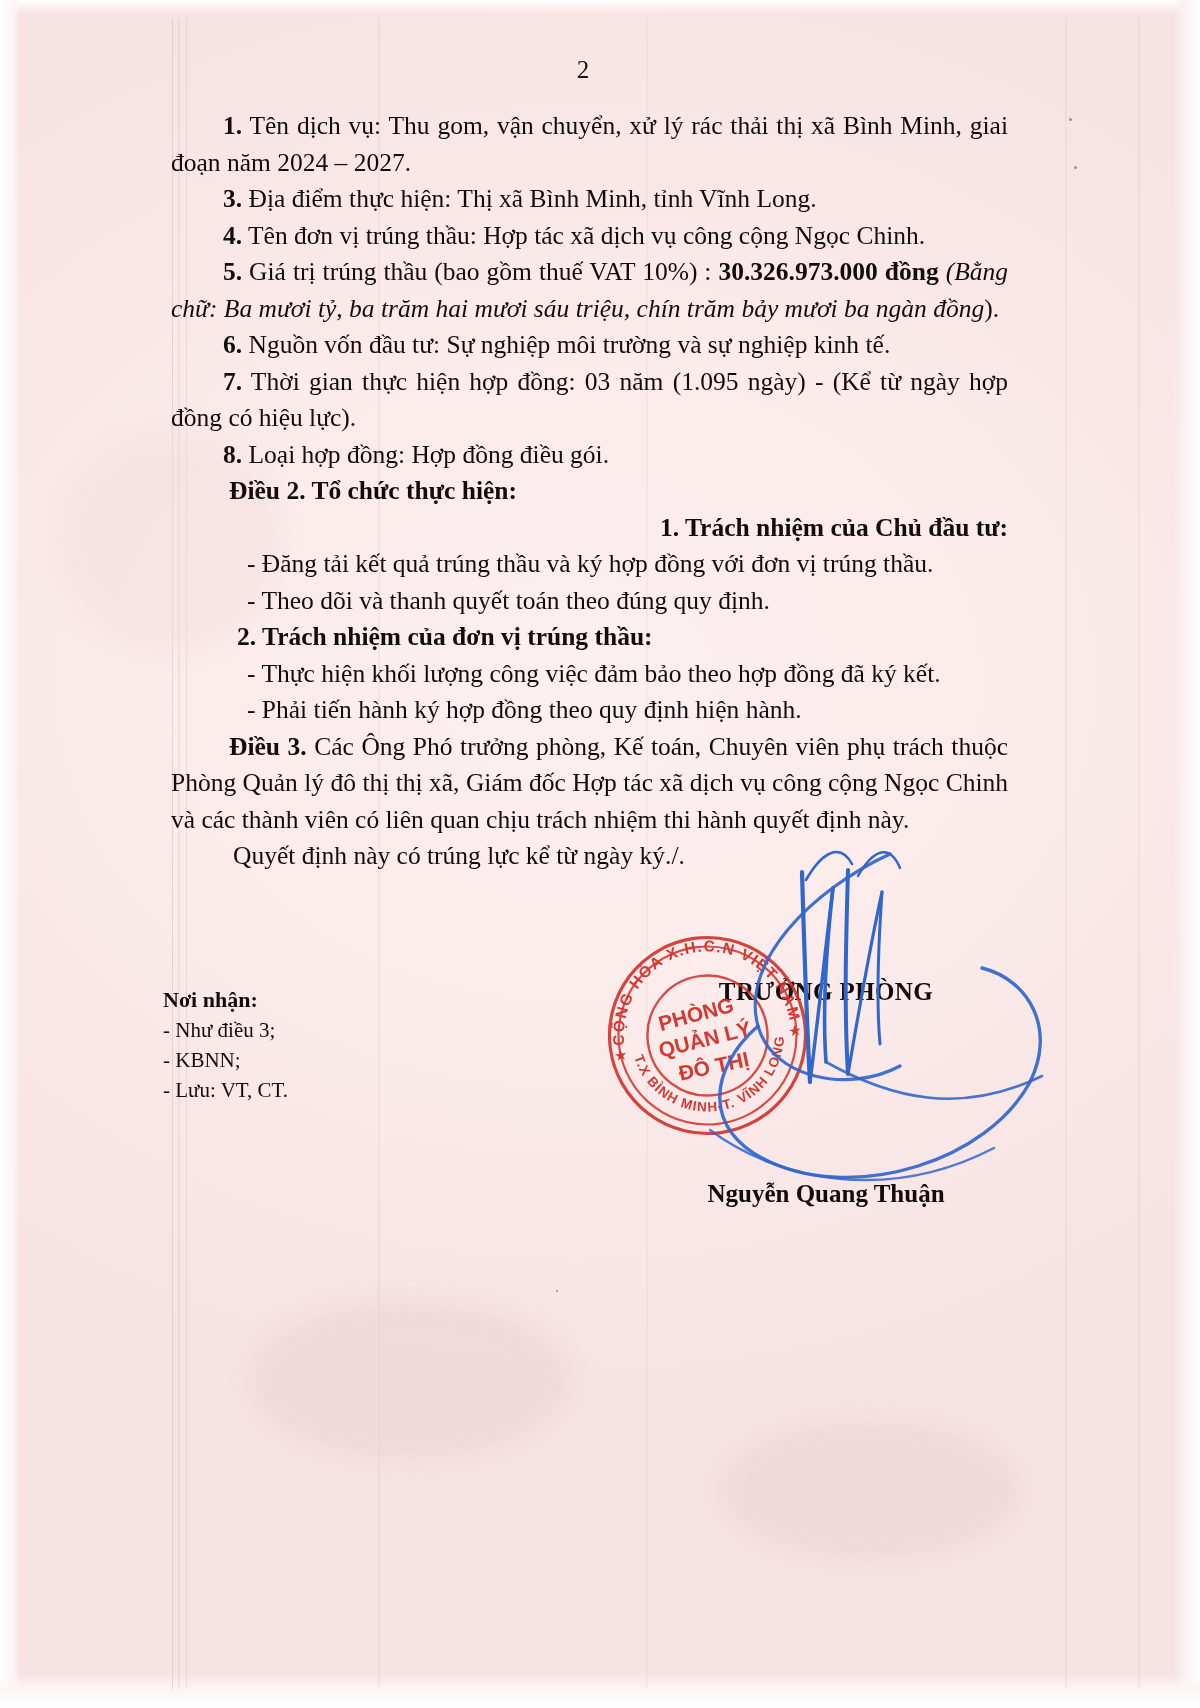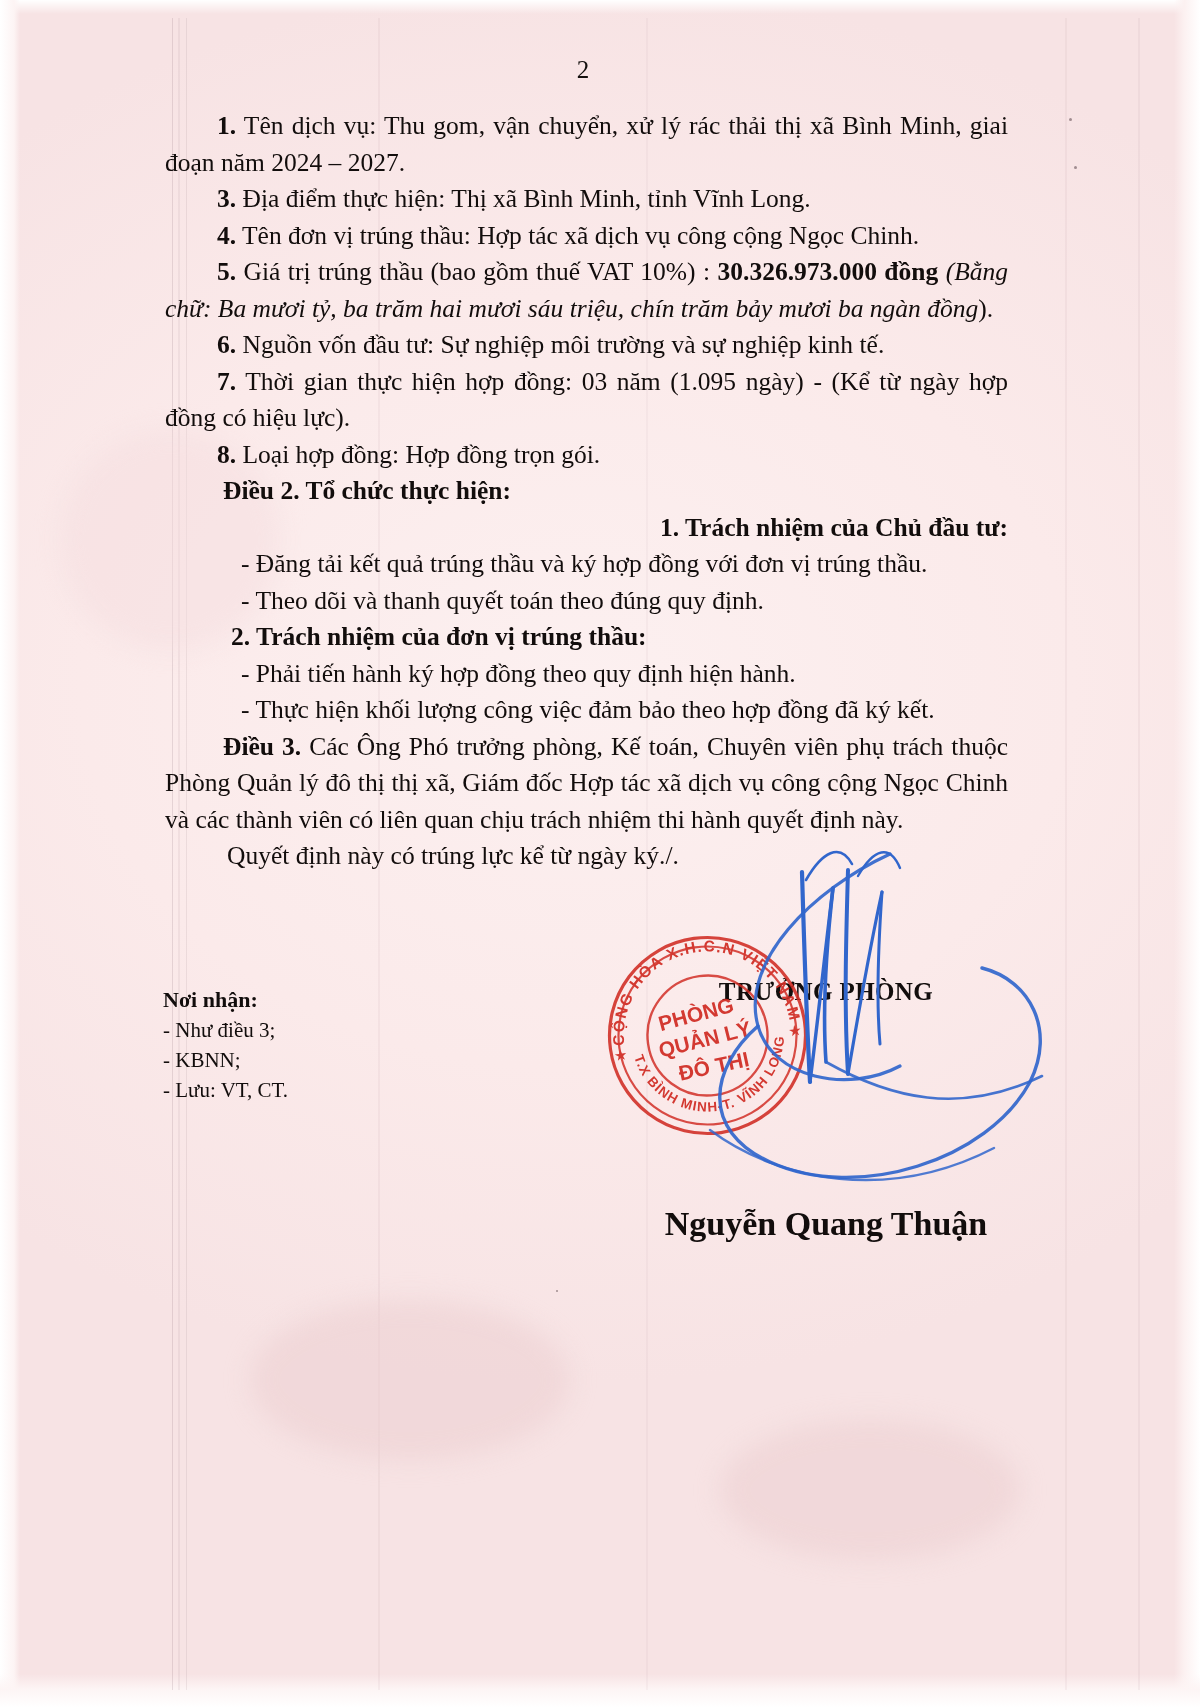--- a/index.html
+++ b/index.html
@@ -81,21 +81,21 @@
   .body-block {
     position: absolute;
     left: 163px;
     top: 108px;
     width: 845px;
     font-size: 25.5px;
     line-height: 36.5px;
     color: #120d0c;
     text-align: justify;
   }
-  .para { margin: 0 0 0 2px; font-family: Liberation Serif, serif; }
+  .para { margin: 0 0 0 8px; font-family: Liberation Serif, serif; }
   .ind { text-indent: 52px; }
   .b { font-weight: bold; }
   .i { font-style: italic; }
 
   
   .nojust { text-align: left; }
 
   
   #recipients {
     position: absolute;
@@ -118,25 +118,25 @@
     width: 380px;
     text-align: center;
     font-weight: bold;
     font-size: 25px;
     letter-spacing: 0.4px;
     color: #120d0c;
   }
   #sign-name {
     position: absolute;
     left: 636px;
-    top: 1205px;
+    top: 1180px;
     width: 380px;
     text-align: center;
     font-weight: bold;
-    font-size: 34px;
+    font-size: 25px;
     color: #120d0c;
   }
 
   
   #stamp {
     position: absolute;
     left: 600px;
     top: 928px;
     width: 215px;
     height: 215px;
@@ -194,33 +194,33 @@
     <p class="para ind nojust"><span class="b">3.</span><span> Địa điểm thực hiện: Thị xã Bình Minh, tỉnh Vĩnh Long.</span></p>
 
     <p class="para ind nojust"><span class="b">4.</span><span> Tên đơn vị trúng thầu: Hợp tác xã dịch vụ công cộng Ngọc Chinh.</span></p>
 
     <p class="para ind"><span class="b">5.</span><span> Giá trị trúng thầu (bao gồm thuế VAT 10%) : </span><span class="b">30.326.973.000 đồng</span><span class="i"> (Bằng chữ: </span><span class="i">Ba mươi tỷ, ba trăm hai mươi sáu triệu, chín trăm bảy mươi ba ngàn đồng</span><span>).</span></p>
 
     <p class="para ind nojust"><span class="b">6.</span><span> Nguồn vốn đầu tư: Sự nghiệp môi trường và sự nghiệp kinh tế.</span></p>
 
     <p class="para ind"><span class="b">7.</span><span> Thời gian thực hiện hợp đồng: 03 năm (1.095 ngày) - (Kể từ ngày hợp đồng có hiệu lực).</span></p>
 
-    <p class="para ind nojust"><span class="b">8.</span><span> Loại hợp đồng: Hợp đồng trọn gói.</span></p>
+    <p class="para ind nojust"><span class="b">8.</span><span> Loại hợp đồng: Hợp đồng điều gói.</span></p>
 
     <p class="para nojust" style="text-indent:58px;"><span class="b">Điều 2. Tổ chức thực hiện:</span></p>
 
     <p class="para nojust" style="text-indent:66px;text-align:right;"><span class="b">1.  Trách nhiệm của Chủ đầu tư:</span></p>
 
     <p class="para nojust" style="text-indent:76px;">- Đăng tải kết quả trúng thầu và ký hợp đồng với đơn vị trúng thầu.</p>
     <p class="para nojust" style="text-indent:76px;">- Theo dõi và thanh quyết toán theo đúng quy định.</p>
 
     <p class="para nojust" style="text-indent:66px;"><span class="b">2. Trách nhiệm của đơn vị trúng thầu:</span></p>
 
+    <p class="para nojust" style="text-indent:76px;">- Thực hiện khối lượng công việc đảm bảo theo hợp đồng đã ký kết.</p>
     <p class="para nojust" style="text-indent:76px;">- Phải tiến hành ký hợp đồng theo quy định hiện hành.</p>
-    <p class="para nojust" style="text-indent:76px;">- Thực hiện khối lượng công việc đảm bảo theo hợp đồng đã ký kết.</p>
 
     <p class="para" style="text-indent:58px;"><span class="b">Điều 3.</span><span> Các Ông Phó trưởng phòng, Kế toán, Chuyên viên phụ trách thuộc Phòng Quản lý đô thị thị xã, Giám đốc Hợp tác xã dịch vụ công cộng Ngọc Chinh và các thành viên có liên quan chịu trách nhiệm thi hành quyết định này.</span></p>
 
     <p class="para nojust" style="text-indent:62px;">Quyết định này có trúng lực kể từ ngày ký./.</p>
   </div>
 
   <div id="recipients">
     <div class="title">Nơi nhận:</div>
     <div>- Như điều 3;</div>
     <div>- KBNN;</div>

